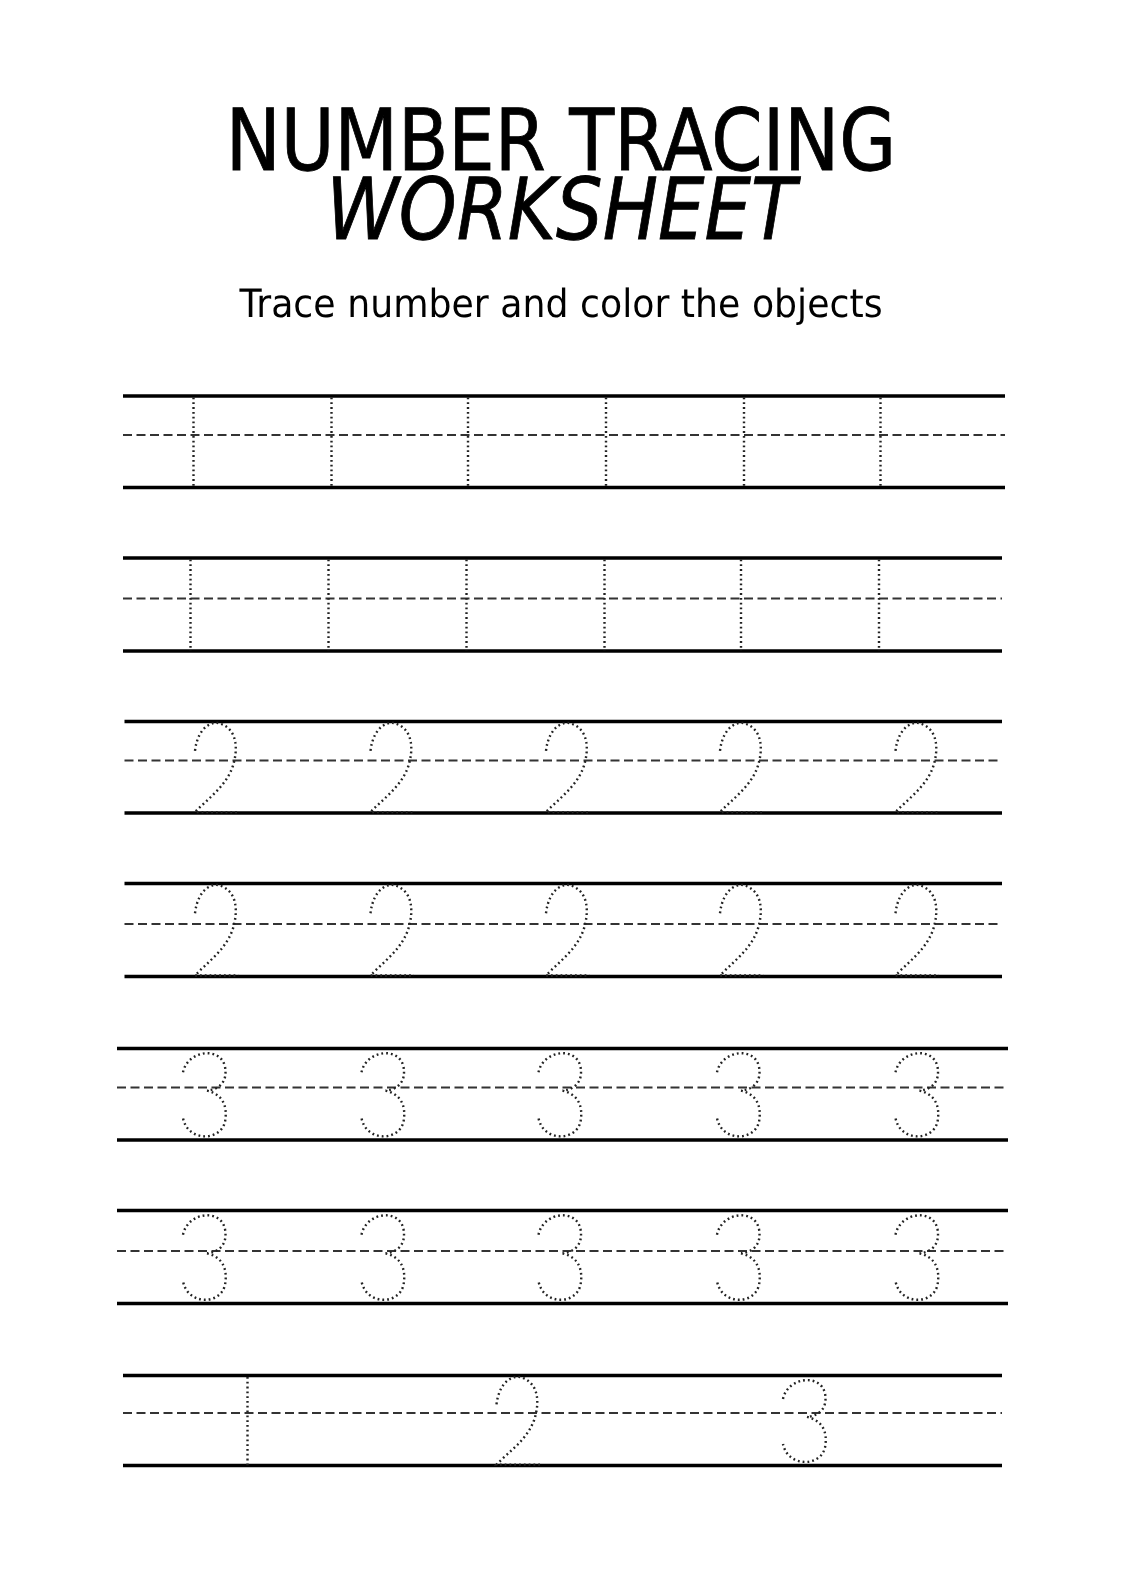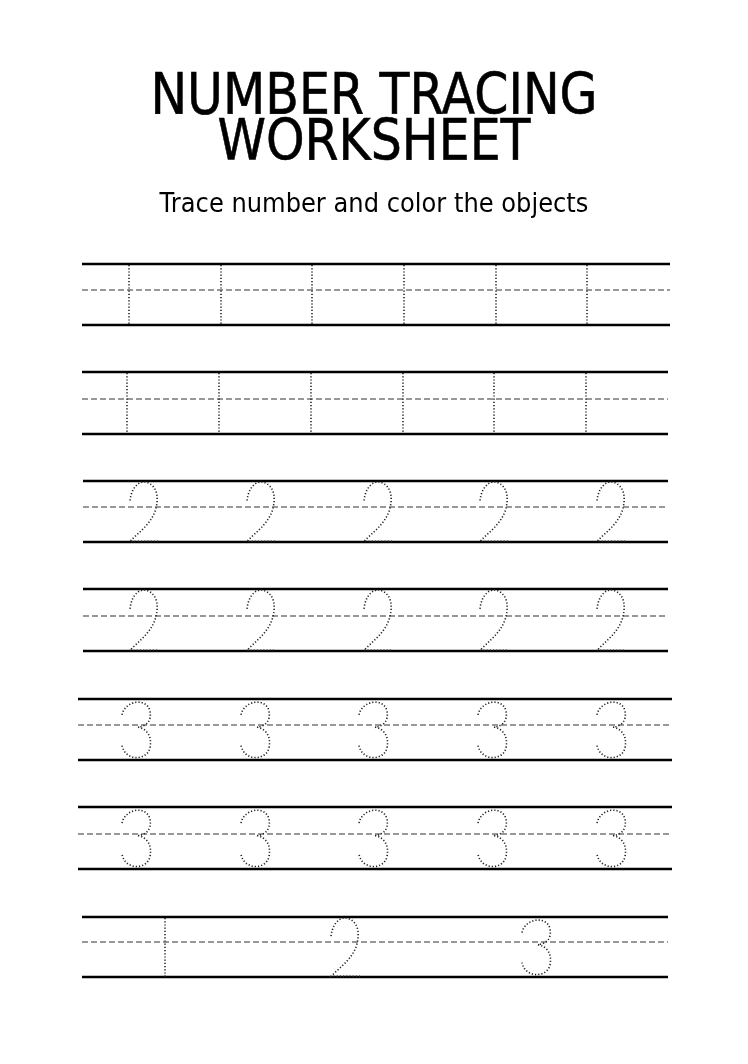--- a/index.html
+++ b/index.html
@@ -5,21 +5,21 @@
     html, body { margin: 0; padding: 0; background: #ffffff; }
     body { width: 748px; height: 1064px; position: relative; overflow: hidden; font-family: "DejaVu Sans", sans-serif; color: #000; }
     .title {
       position: absolute; left: 0; width: 748px; text-align: center;
       font-family: "DejaVu Sans", sans-serif; font-weight: normal;
       font-size: 57px; line-height: 56px; letter-spacing: 0px;
       color: #000;
     }
     .title-line { display: block; transform: scaleX(0.86); transform-origin: center; -webkit-text-stroke: 0.6px #000; }
     #title-line-1 { top: 66px; }
-    #title-line-2 { top: 112px; }
+    #title-line-2 { top: 112px; font-style: italic; }
     .subtitle {
       position: absolute; left: 0; width: 748px; text-align: center; top: 186px;
       font-family: "DejaVu Sans", sans-serif; font-size: 26px; line-height: 34px;
       font-weight: normal; color: #000; transform: scaleX(0.93); transform-origin: center;
     }
   </style>
 </head>
 <body>
 
 <div class="title" id="title-line-1">

